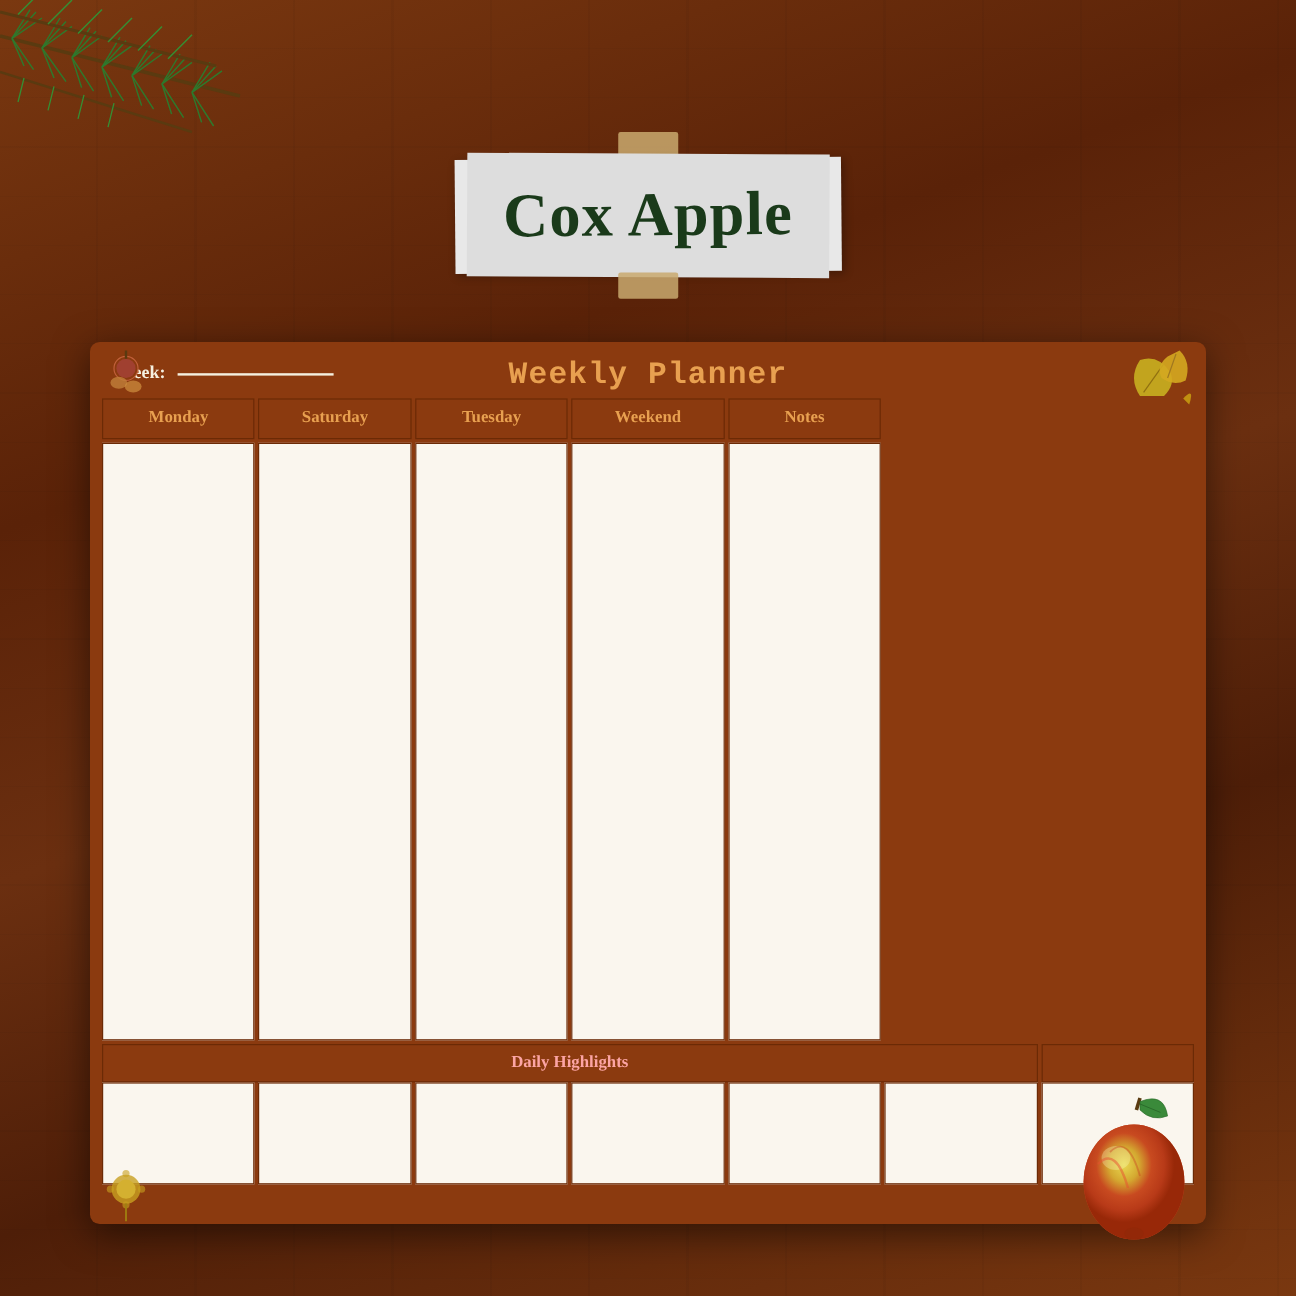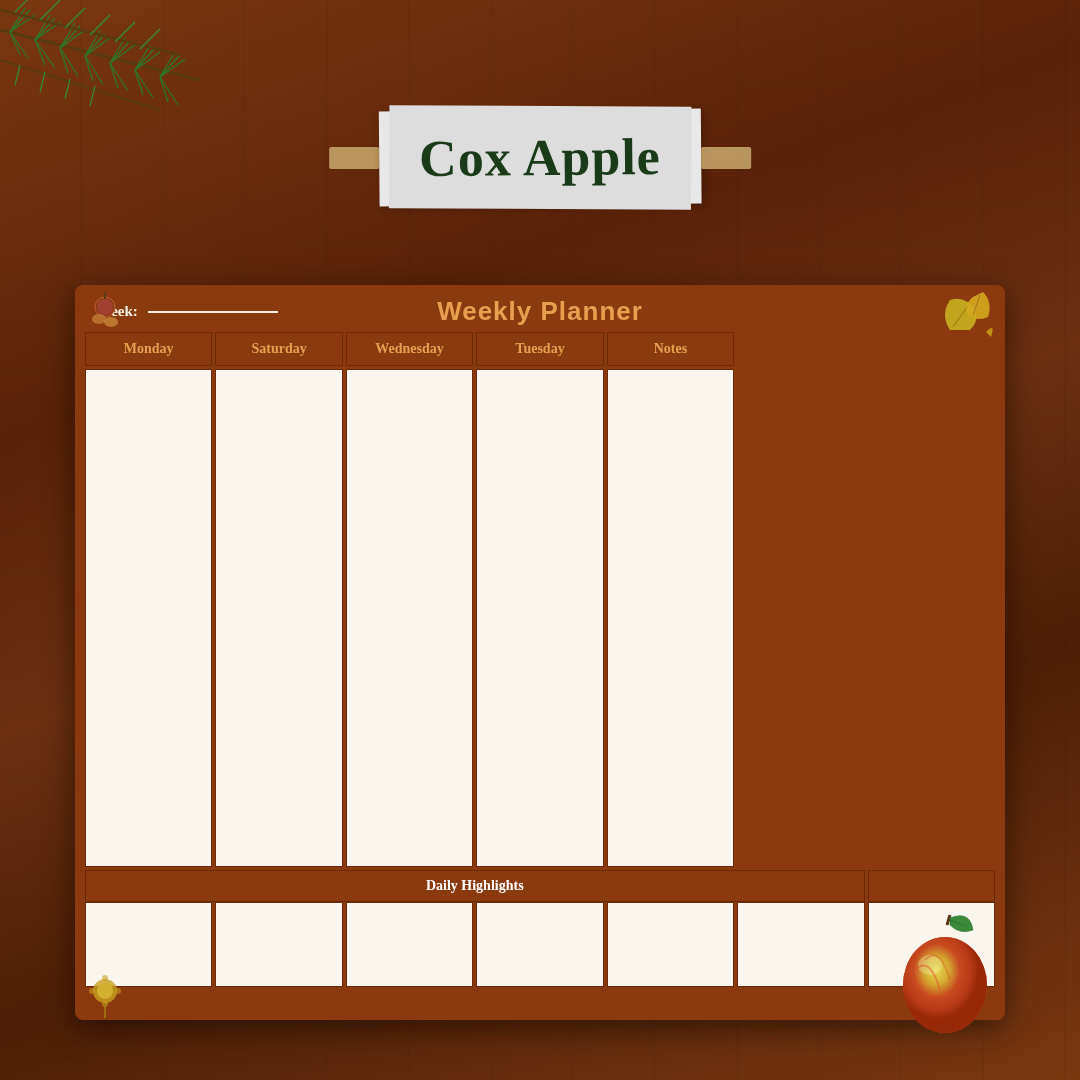--- a/index.html
+++ b/index.html
@@ -38,20 +38,21 @@
     
     .title-banner {
       position: absolute;
       top: 110px;
       left: 50%;
       transform: translateX(-50%);
       z-index: 5;
       display: flex;
       align-items: center;
       justify-content: space-between;
+      flex-direction: column;
     }
 
     .banner-tape-left, .banner-tape-right {
       width: 50px;
       height: 22px;
       background: #c9a96e;
       opacity: 0.85;
       border-radius: 2px;
     }
 
@@ -124,21 +125,21 @@
       height: 2px;
       background: #f5f0e0;
       display: inline-block;
       margin-left: 2px;
     }
 
     .planner-title {
       position: absolute;
       left: 50%;
       transform: translateX(-50%);
-      font-family: Liberation Sans, sans-serif;
+      font-family: Liberation Mono, monospace;
       font-size: 26px;
       font-weight: bold;
       color: #e8a050;
       letter-spacing: 1px;
     }
 
     
     .leaf-deco {
       position: absolute;
       right: 10px;
@@ -215,21 +216,21 @@
     }
 
     .highlights-label-cell {
       grid-column: 1 / 7;
       background: #8b3a0f;
       text-align: center;
       padding: 7px;
       font-family: Georgia, serif;
       font-size: 14px;
       font-weight: bold;
-      color: #ffffff;
+      color: #fca5a5;
       border: 1.5px solid #6b2a05;
     }
 
     .highlights-notes-cell {
       background: #8b3a0f;
       border: 1.5px solid #6b2a05;
     }
 
     .highlights-row {
       display: grid;
@@ -465,35 +466,35 @@
         <div class="day-col-main"></div>
       </div>
 
       <div class="day-column">
         <div class="day-col-header">
           <span>Saturday</span>
         </div>
         <div class="day-col-main"></div>
       </div>
 
-      <div class="day-column">
-        <div class="day-col-header">
-          <span>Wednesday</span>
-        </div>
-        <div class="day-col-main"></div>
-      </div>
 
 
       <div class="day-column">
         <div class="day-col-header">
           <span>Tuesday</span>
         </div>
         <div class="day-col-main"></div>
       </div>
 
+      <div class="day-column">
+        <div class="day-col-header">
+          <span>Weekend</span>
+        </div>
+        <div class="day-col-main"></div>
+      </div>
 
       <div class="notes-column">
         <div class="notes-col-header">
           <span>Notes</span>
         </div>
         <div class="notes-col-main"></div>
       </div>
 
     </div>
 

